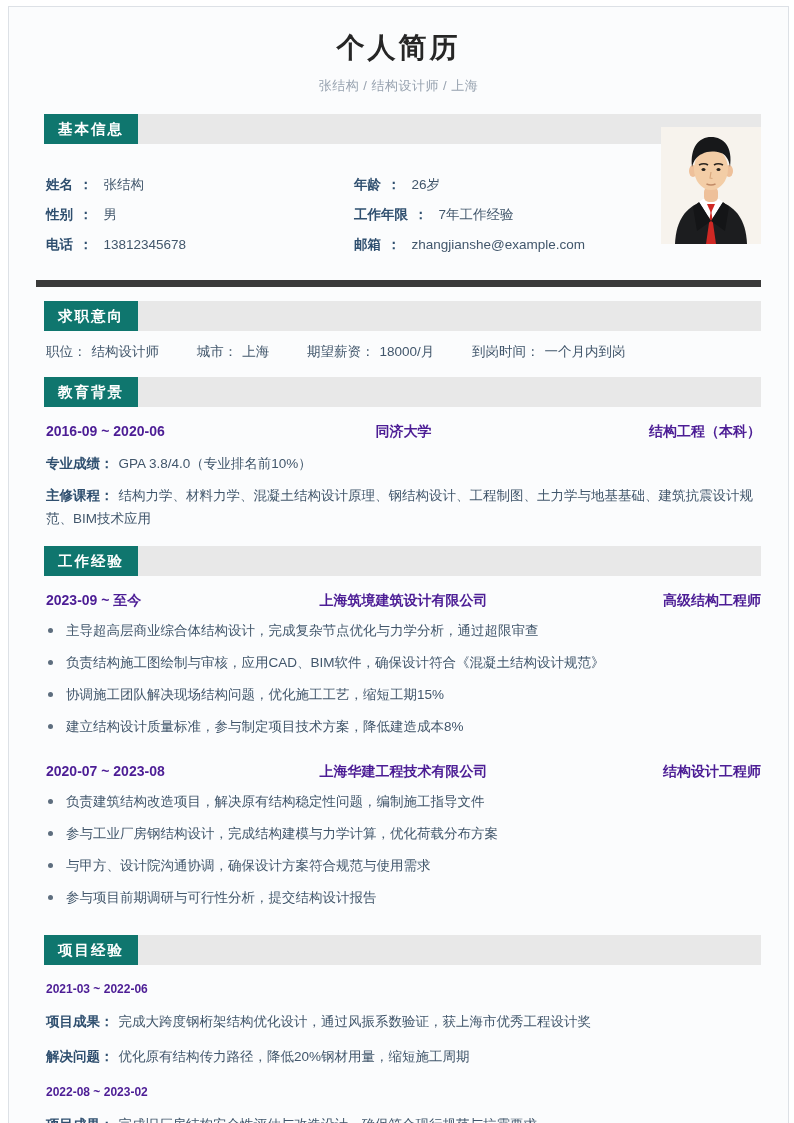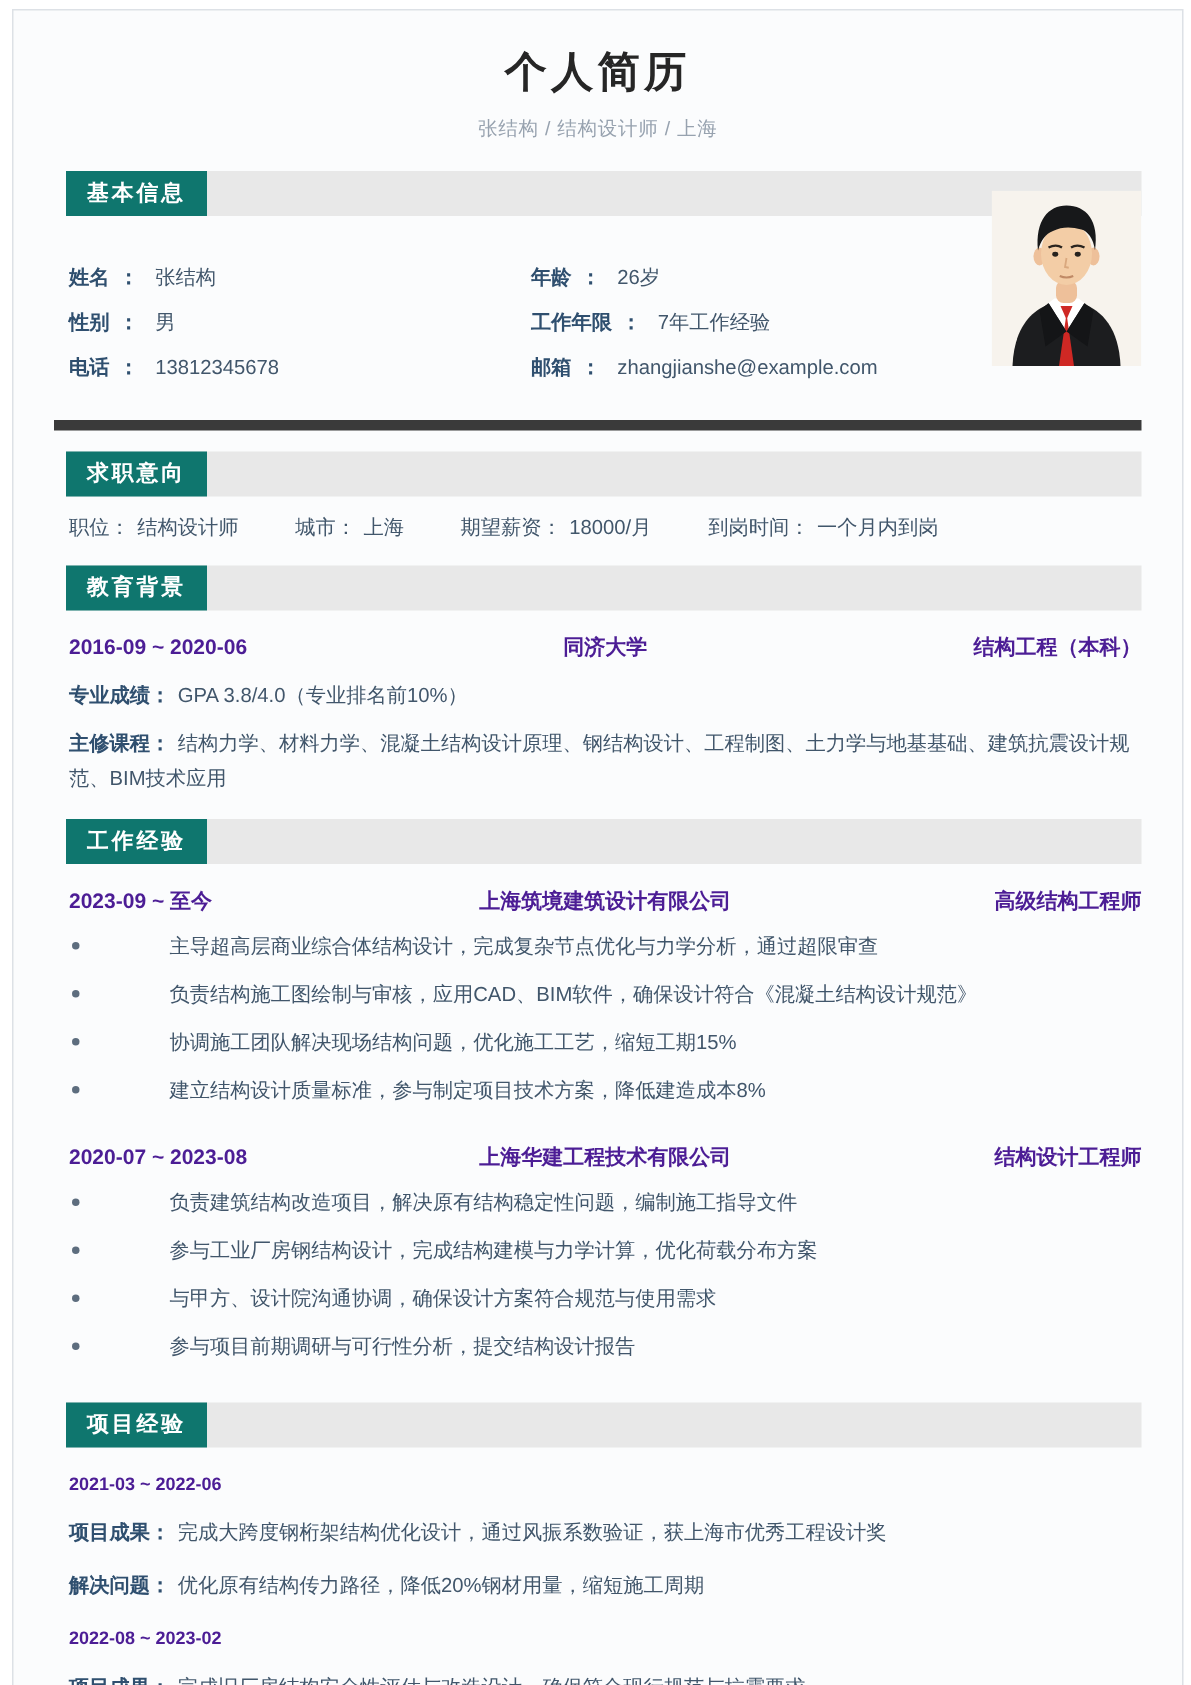--- a/index.html
+++ b/index.html
@@ -45,21 +45,21 @@
   .row3 .c3 { flex:1; text-align:right; }
 
   
   .kv { margin:12px 0 0 10px; font-size:13.5px; color:#41566b; line-height:23px; }
   .kv .colon { margin:0 5px 0 0; }
 
   
   .bullets { margin:11px 0 0 12px; }
   .bullet { display:flex; margin-bottom:11px; font-size:13.5px; color:#41566b; line-height:21px; }
   .dot { flex:0 0 5px; width:5px; height:5px; border-radius:50%; background:#5d6d7e; margin:8px 13px 0 0; }
-  .btext { flex:1;margin-left:47px; }
+  .btext { flex:1; }
 
   .work-entry2 { margin-top:26px; }
   .period-line { margin:16px 0 0 10px; font-size:12px; font-weight:bold; color:#4c1d95; line-height:17px; }
 </style>
 </head>
 <body>
 
 <div class="page">
 
   <div class="rheader">

